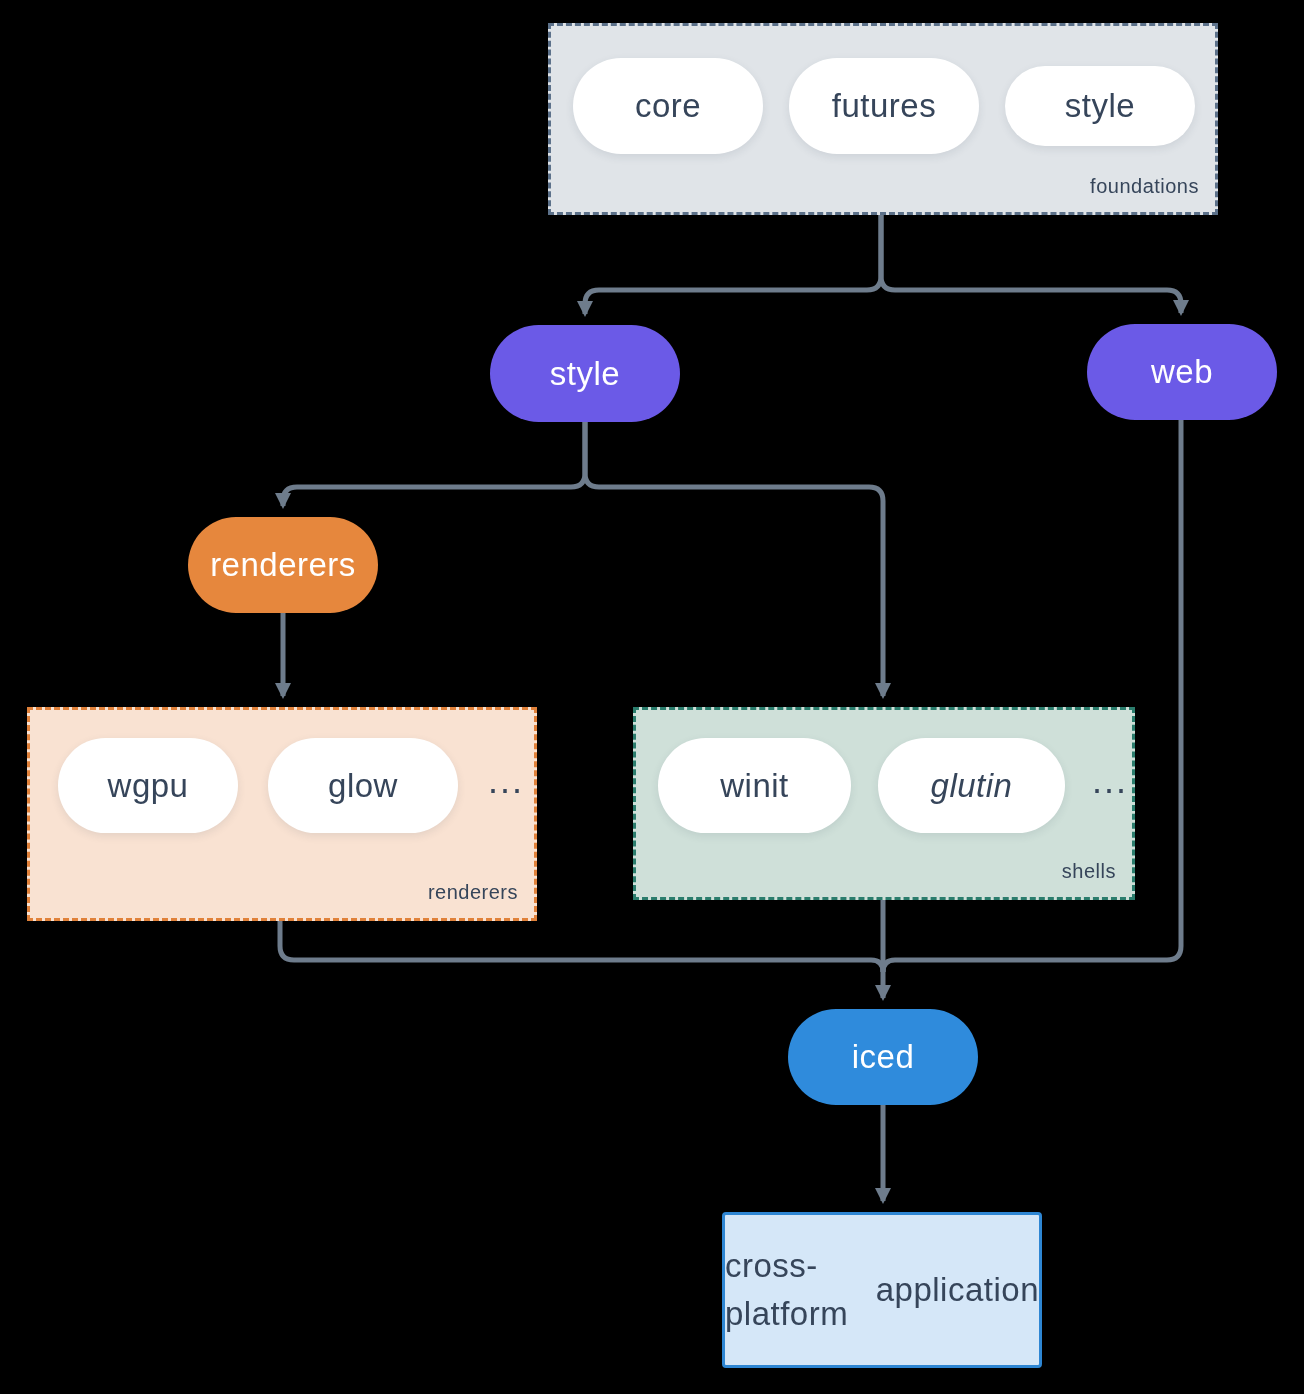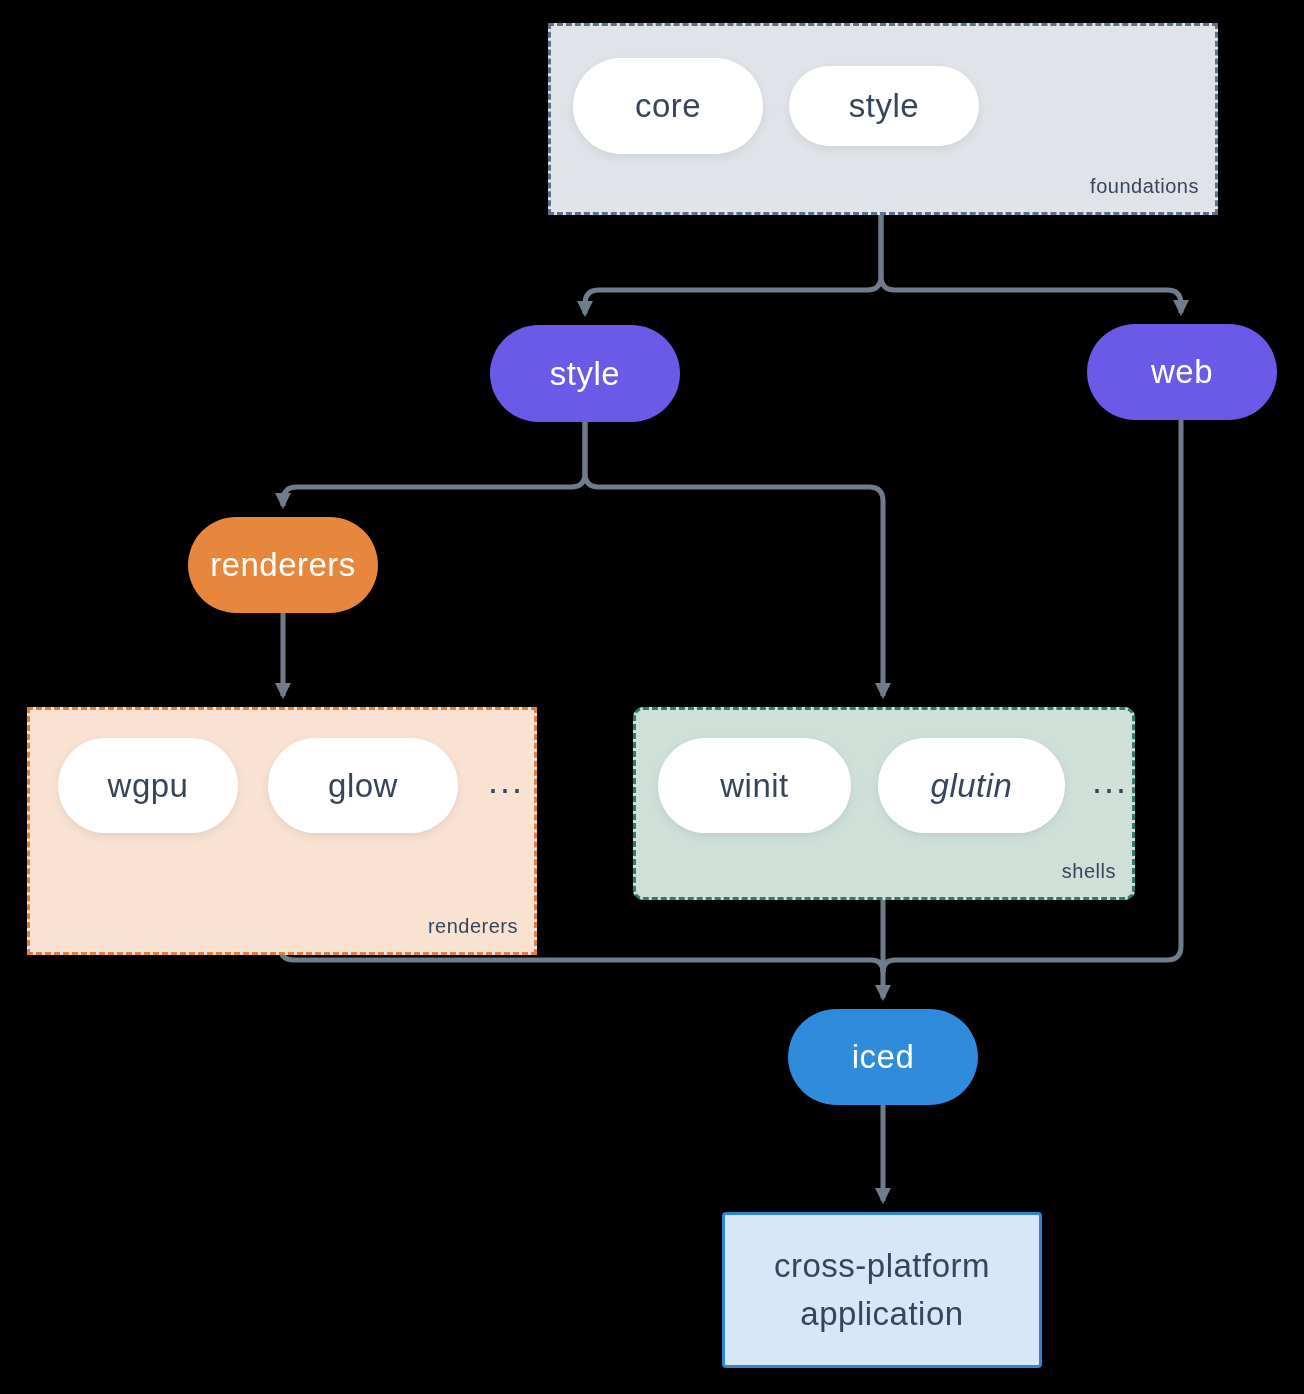--- a/index.html
+++ b/index.html
@@ -58,21 +58,21 @@
   .ellipsis{
     font-size:36px;color:var(--text-dark);
     letter-spacing:2px;
     padding-bottom:10px;
   }
   .app-box{
     position:absolute;z-index:1;
     background:var(--app-fill);
     border:3px solid var(--app-border);
     border-radius:4px;
-    display:flex;flex-direction:column;
+    display:flex;
     align-items:center;justify-content:center;
     color:var(--text-dark);
     font-size:33px;line-height:1.45;
     letter-spacing:0.5px;
   }
 </style>
 </head>
 <body>
 
 <div class="canvas">
@@ -103,53 +103,56 @@
 
       <path d="M883,1105 L883,1201" marker-end="url(#arrow)"></path>
     </g>
   </svg>
 
   <div class="groupbox" style="left:548px;top:23px;width:670px;height:192px;">
     <div class="pill-row" style="left:22px;top:32px;gap:26px;">
       <div class="pill white" style="width:190px;height:96px;">
         <span>core</span>
       </div>
+      <div class="pill white" style="width:190px;height:96px;">
+        <span>futures</span>
+      </div>
       <div class="pill white" style="width:190px;height:80px;">
         <span>style</span>
       </div>
     </div>
     <div class="box-label">foundations</div>
   </div>
 
   <div class="node pill solid" style="left:490px;top:325px;width:190px;height:97px;background:var(--purple);">
     <span>style</span>
   </div>
 
   <div class="node pill solid" style="left:1087px;top:324px;width:190px;height:96px;background:var(--purple);">
     <span>web</span>
   </div>
 
   <div class="node pill solid" style="left:188px;top:517px;width:190px;height:96px;background:var(--orange);">
     <span>renderers</span>
   </div>
 
-  <div class="groupbox" style="left:27px;top:707px;width:510px;height:248px;background:var(--peach-fill);border-color:var(--peach-border);padding-left:48px;">
+  <div class="groupbox" style="left:27px;top:707px;width:510px;height:214px;background:var(--peach-fill);border-color:var(--peach-border);padding-left:48px;">
     <div class="pill-row" style="left:28px;top:28px;gap:30px;">
       <div class="pill white" style="width:180px;height:95px;">
         <span>wgpu</span>
       </div>
       <div class="pill white" style="width:190px;height:95px;">
         <span>glow</span>
       </div>
       <div class="ellipsis">...</div>
     </div>
     <div class="box-label">renderers</div>
   </div>
 
-  <div class="groupbox" style="left:633px;top:707px;width:502px;height:193px;background:var(--sage-fill);border-color:var(--sage-border);border-radius:10px;">
+  <div class="groupbox" style="left:633px;top:707px;width:502px;height:193px;background:var(--sage-fill);border-color:var(--sage-border);">
     <div class="pill-row" style="left:22px;top:28px;gap:27px;">
       <div class="pill white" style="width:193px;height:95px;">
         <span>winit</span>
       </div>
       <div class="pill white" style="width:187px;height:95px;font-style:italic;">
         <span>glutin</span>
       </div>
       <div class="ellipsis">...</div>
     </div>
     <div class="box-label">shells</div>

